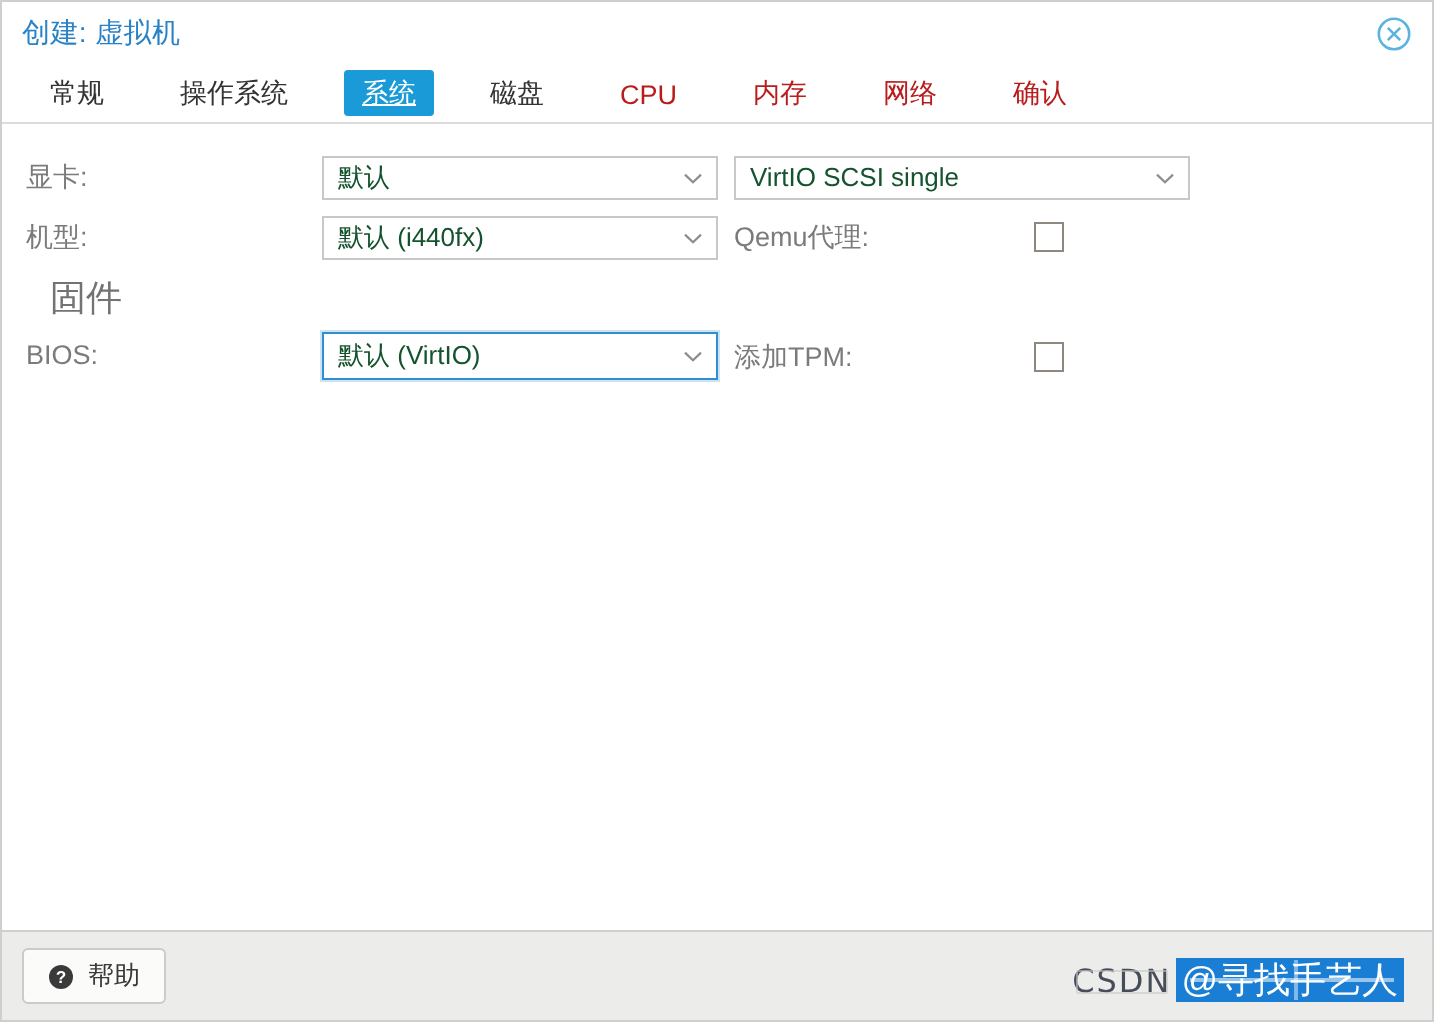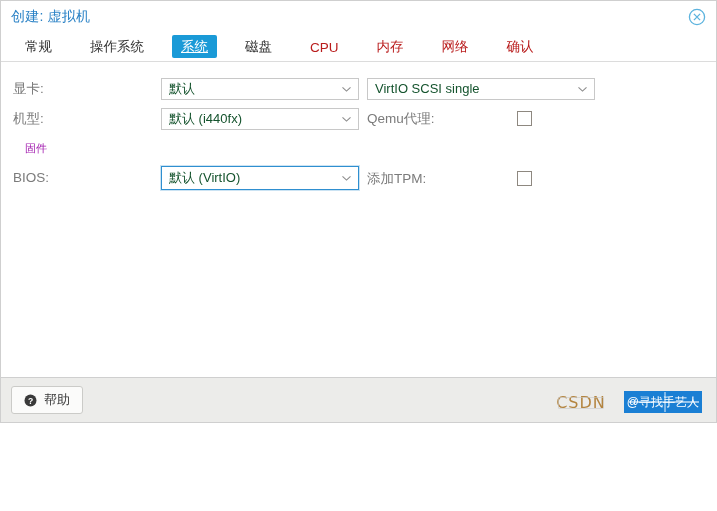--- a/index.html
+++ b/index.html
@@ -7,21 +7,21 @@
     padding: 0;
     background: #ffffff;
   }
   body {
     font-family: "Liberation Sans", "DejaVu Sans", sans-serif;
     -webkit-font-smoothing: antialiased;
   }
   .window {
     position: relative;
     width: 717px;
-    height: 423px;
+    height: 511px;
     background: #ffffff;
     border: 1px solid #cfcfcf;
     box-sizing: border-box;
     overflow: hidden;
   }
 
   
   .titlebar {
     position: relative;
     height: 32px;
@@ -108,22 +108,22 @@
     color: #7b7b7b;
     width: 108px;
     flex: 0 0 108px;
     white-space: nowrap;
   }
   .col-right .lbl {
     width: 110px;
     flex: 0 0 110px;
   }
   .section-head {
-    font-size: 11px;
-    color: #a21caf;
+    font-size: 18px;
+    color: #737373;
     height: 29px;
     display: flex;
     align-items: center;
     padding-left: 12px;
   }
 
   
   .select {
     position: relative;
     width: 228px;
@@ -204,42 +204,42 @@
     position: absolute;
     right: 14px;
     bottom: 9px;
     display: flex;
     align-items: center;
     height: 22px;
     pointer-events: none;
   }
   .wm-csdn {
     font-size: 16px;
-    color: #a16207;
+    color: #0f172a;
     letter-spacing: 1px;
     opacity: 0.75;
     font-family: "DejaVu Sans", sans-serif;
-    margin-right: 18px;
+    margin-right: 2px;
     position: relative;
   }
   .wm-csdn::after {
     content: "";
     position: absolute;
     left: 2px;
     right: 2px;
     top: 4px;
     height: 10px;
     border: 1px solid #bdbdbd;
     opacity: 0.6;
     border-radius: 1px;
   }
   .wm-handle {
     background: #1a7fd4;
     color: #ffffff;
-    font-size: 12px;
+    font-size: 18px;
     line-height: 20px;
     padding: 1px 3px;
     letter-spacing: 0px;
     position: relative;
   }
   .wm-handle::after {
     content: "";
     position: absolute;
     left: 6%;
     right: 4%;

